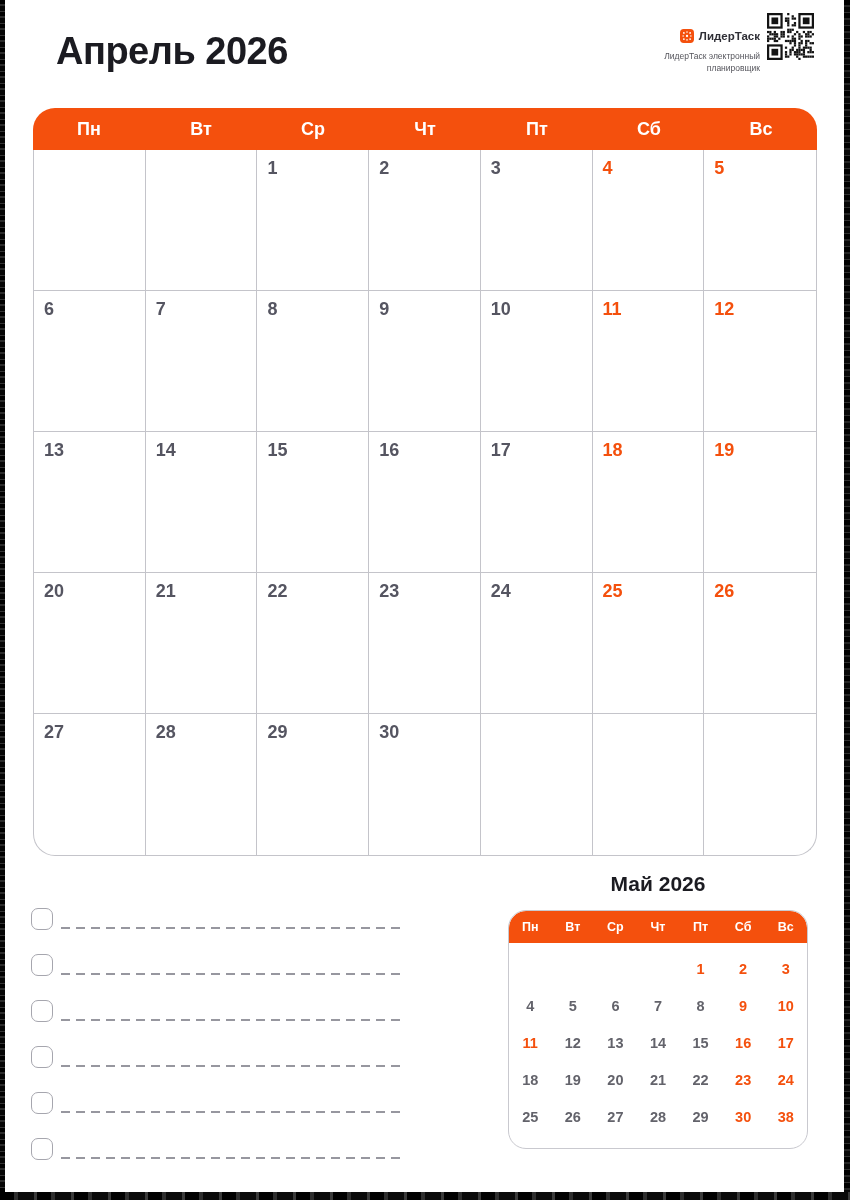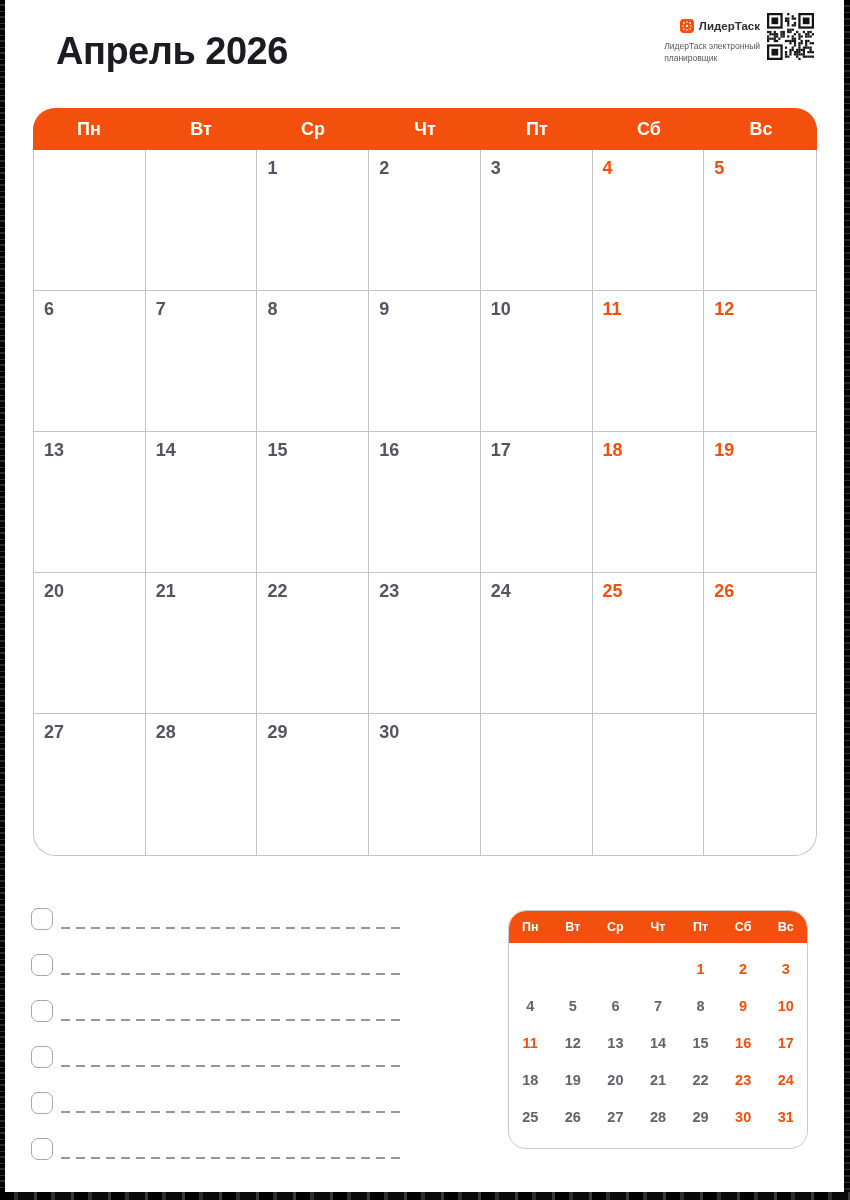--- a/index.html
+++ b/index.html
@@ -21,21 +21,21 @@
     background-image:repeating-linear-gradient(180deg,#000 0 4px,#2b2b2b 4px 6px,#060606 6px 11px,#343434 11px 12px);}
   .edge-right{right:0;top:0;width:6px;height:1200px;
     background-image:repeating-linear-gradient(180deg,#000 0 5px,#262626 5px 7px,#080808 7px 12px,#303030 12px 13px);}
   .edge-bottom{left:0;bottom:0;width:850px;height:8px;
     background-image:repeating-linear-gradient(90deg,#000 0 14px,#2e2e2e 14px 18px,#0a0a0a 18px 34px,#3a3a3a 34px 37px);}
 
   .title{position:absolute;left:32px;top:30px;font-size:38px;font-weight:bold;
     color:var(--ink);letter-spacing:-0.5px;margin-left:24px;}
 
   
-  .brand{position:absolute;top:19px;right:90px;text-align:left;}
+  .brand{position:absolute;top:29px;right:90px;text-align:right;}
   .brand-top{display:flex;align-items:center;justify-content:flex-end;gap:5px;}
   .brand-icon{width:14px;height:14px;display:inline-block;}
   .brand-icon svg{display:block;width:14px;height:14px;}
   .brand-name{font-size:11.5px;font-weight:bold;color:#2F2F36;}
   .brand-tagline{margin-top:7px;font-size:8.5px;line-height:1.45;color:#55555C;}
   .qr{position:absolute;top:13px;right:36px;width:47px;height:47px;}
   .qr svg{display:block;width:47px;height:47px;}
 
   
   .cal{position:absolute;left:33px;top:108px;width:784px;}
@@ -312,20 +312,21 @@
       <div class="todo-row">
         <span class="todo-box"></span>
         <span class="todo-line"></span>
       </div>
       <div class="todo-row">
         <span class="todo-box"></span>
         <span class="todo-line"></span>
       </div>
     </div>
 
+  <div class="mini-title">Май 2026</div>
   <div class="mini">
     <div class="mini-head" id="mini-head">
         <div class="wd">Пн</div>
         <div class="wd">Вт</div>
         <div class="wd">Ср</div>
         <div class="wd">Чт</div>
         <div class="wd">Пт</div>
         <div class="wd">Сб</div>
         <div class="wd">Вс</div>
       </div>
@@ -357,17 +358,17 @@
         <div class="cell" style="border: none;"><span class="day-num">21</span></div>
         <div class="cell" style="border: none;"><span class="day-num">22</span></div>
         <div class="cell" style="border: none;"><span class="day-num hl">23</span></div>
         <div class="cell" style="border: none;"><span class="day-num hl">24</span></div>
         <div class="cell" style="border: none;"><span class="day-num">25</span></div>
         <div class="cell" style="border: none;"><span class="day-num">26</span></div>
         <div class="cell" style="border: none;"><span class="day-num">27</span></div>
         <div class="cell" style="border: none;"><span class="day-num">28</span></div>
         <div class="cell" style="border: none;"><span class="day-num">29</span></div>
         <div class="cell" style="border: none;"><span class="day-num hl">30</span></div>
-        <div class="cell" style="border: none;"><span class="day-num hl">31</span></div>
+        <div class="cell" style="border: none;"><span class="day-num hl">38</span></div>
       </div>
   </div>
 
 </div>
 
 </body></html>

